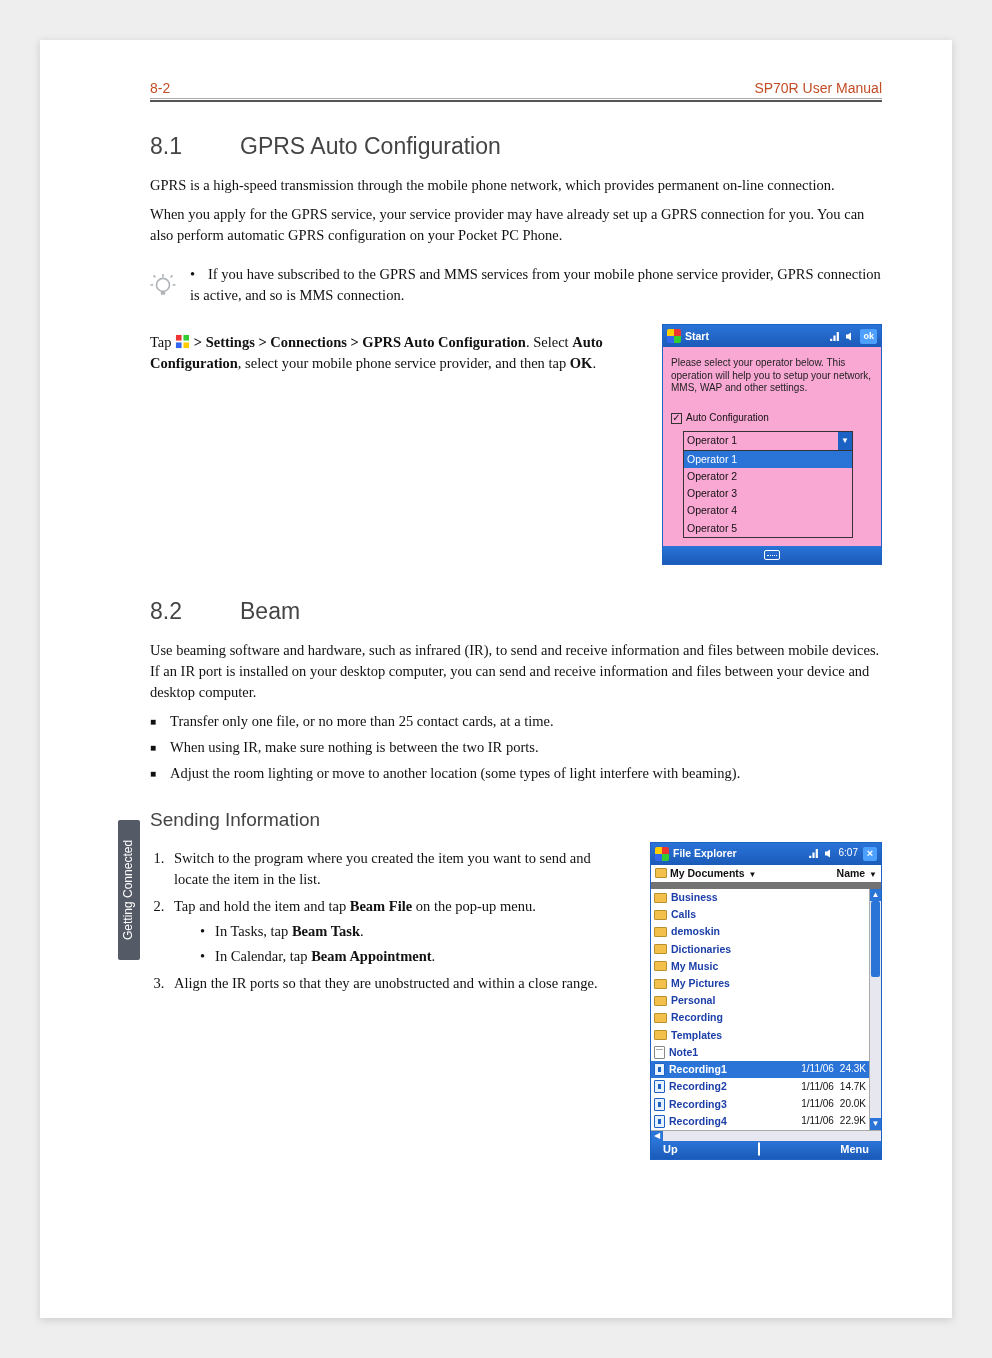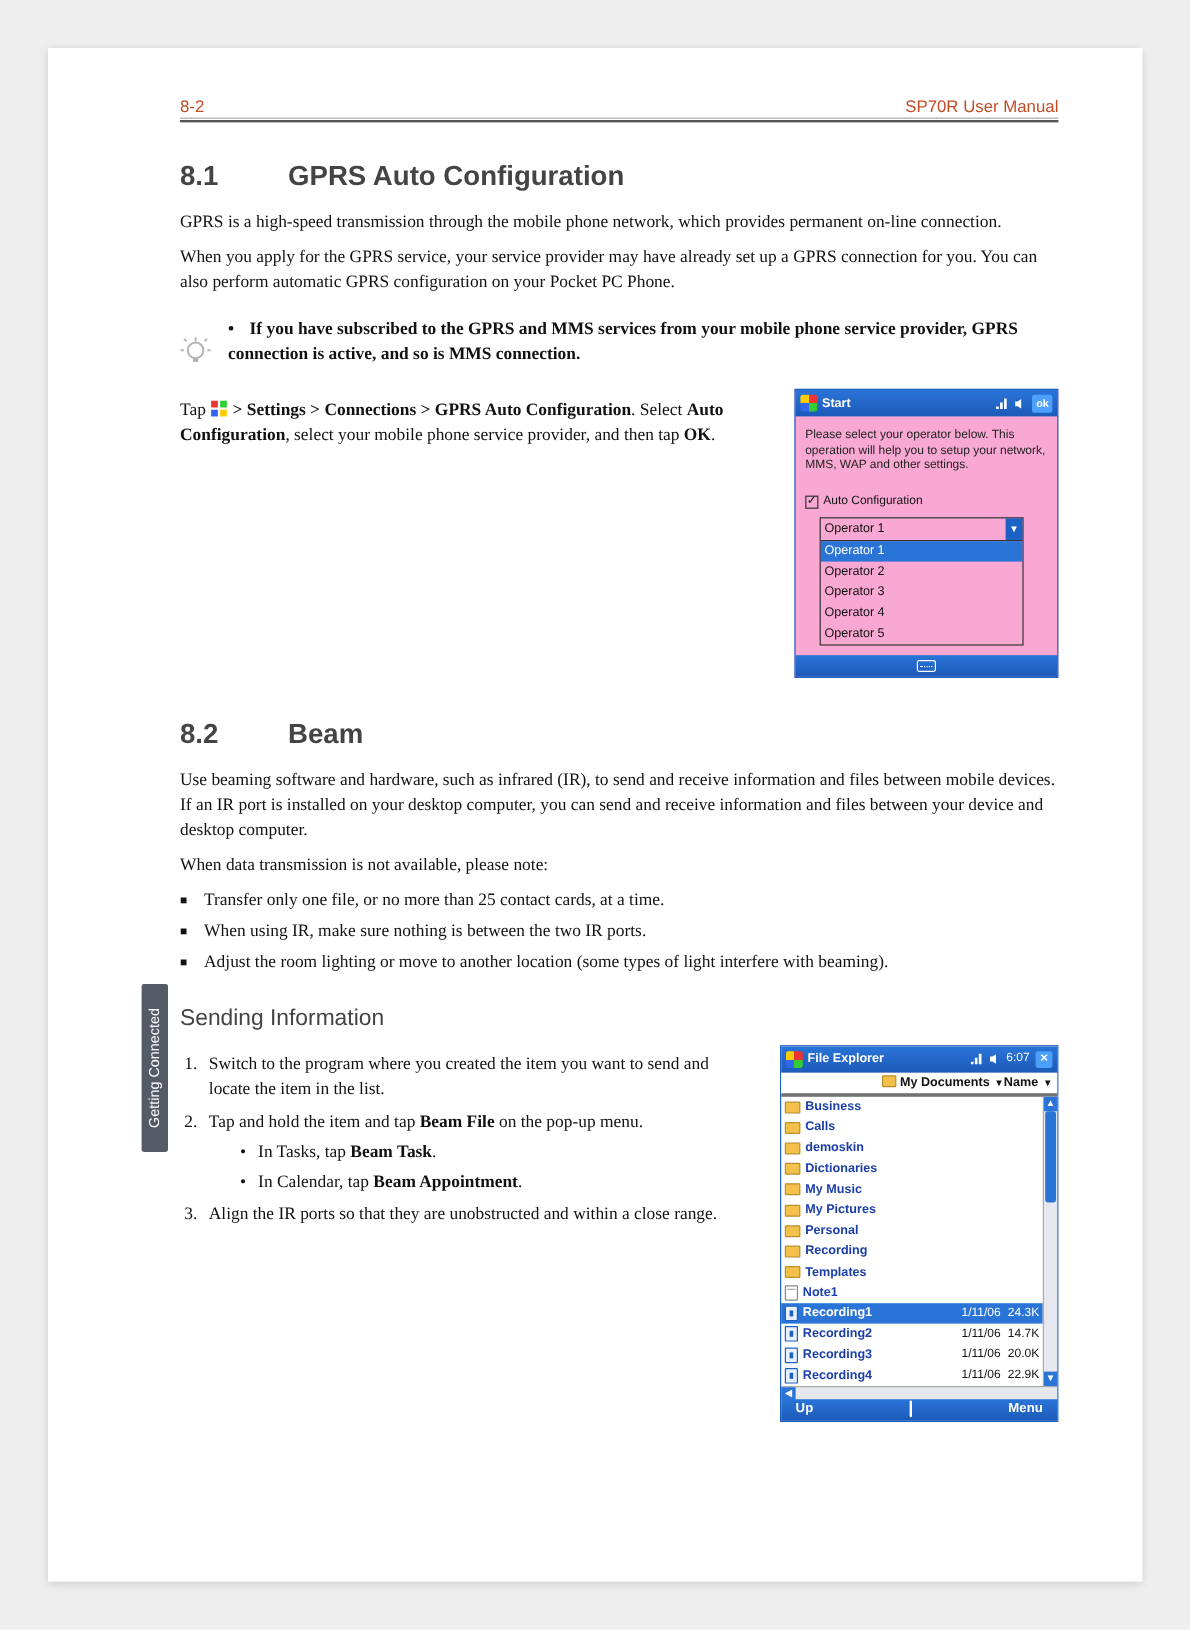--- a/index.html
+++ b/index.html
@@ -37,40 +37,39 @@
   }
   .rule-under {
     position: absolute;
     left: 110px;
     right: 70px;
     top: 58px;
     border-top: 1px solid #aaa;
   }
   h2.section {
     font-family: Arial, Helvetica, sans-serif;
-    font-weight: 700;
+    font-weight: 400;
     font-size: 23px;
     color: #444;
     margin: 30px 0 12px 0;
   }
   h2.section .num { display: inline-block; width: 90px; }
   h3.subsection {
     font-family: Arial, Helvetica, sans-serif;
     font-weight: 400;
     font-size: 19px;
     color: #444;
     margin: 22px 0 8px 0;
   }
   p { margin: 8px 0; }
   .tip-row {
     display: flex;
-    align-items: flex-end;
+    align-items: center;
     gap: 14px;
     margin: 18px 0;
-    font-weight: bold;
   }
   .lightbulb { width: 26px; height: 26px; flex-shrink: 0; margin-top: 2px; }
   .bullet-dot { display:inline-block; width:18px; }
   .two-col {
     display: flex;
     gap: 24px;
     align-items: flex-start;
   }
   .two-col .txt { flex: 1; }
   .bold { font-weight: bold; }
@@ -155,22 +154,22 @@
     border: 1px solid #1b62c4;
     font-family: Tahoma, Arial, sans-serif;
     font-size: 10.5px;
     background: #fff;
     flex-shrink: 0;
   }
   .shot2 .titlebar .tlabel { font-weight: bold; }
   .shot2 .time { font-size:10px; }
   .shot2 .xbtn { width:14px; height:14px; background:#4ea0ff; color:#fff; display:flex; align-items:center; justify-content:center; border-radius:2px; font-weight:bold; font-size:11px; }
   .breadcrumb {
-    display:flex; justify-content:flex-end; align-items:center;
-    background:#fff; border-bottom:3px solid #737373; padding:1px 4px; font-weight:bold; color:#111;
+    display:flex; justify-content:space-between; align-items:center;
+    background:#fff; border-bottom:7px solid #737373; padding:1px 4px; font-weight:bold; color:#111;
   }
   .breadcrumb .fold-ico { width:12px; height:10px; background:#f3c14b; border:1px solid #b8902c; border-radius:1px; margin-right:3px; display:inline-block; vertical-align:-1px;}
   .breadcrumb .caret { font-size:8px; margin-left:1px; }
   .fe-body { display:flex; }
   .fe-list { flex: 1; }
   .fe-row { display:flex; align-items:center; gap:4px; padding:1px 3px; color:#1b3ea8; font-weight:bold; }
   .fe-row.plain { color:#1b3ea8; }
   .folder-ico { width:13px; height:10px; background:#f3c14b; border:1px solid #b8902c; border-radius:1px; flex-shrink:0; }
   .note-ico { width:11px; height:13px; background:#fff; border:1px solid #888; border-radius:1px; flex-shrink:0; position:relative; }
   .note-ico::before { content:""; position:absolute; left:1px; right:1px; top:2px; border-top:1px solid #aaa; }
@@ -290,21 +289,20 @@
       <div class="bottombar">
         <span class="kbd-icon"></span>
       </div>
     </div>
   </div>
 
   <h2 class="section">
     <span class="num">8.2</span><span>Beam</span>
   </h2>
   <p>Use beaming software and hardware, such as infrared (IR), to send and receive information and files between mobile devices. If an IR port is installed on your desktop computer, you can send and receive information and files between your device and desktop computer.</p>
-  <p>When data transmission is not available, please note:</p>
 
   <ul class="squares">
     <li>Transfer only one file, or no more than 25 contact cards, at a time.</li>
     <li>When using IR, make sure nothing is between the two IR ports.</li>
     <li>Adjust the room lighting or move to another location (some types of light interfere with beaming).</li>
   </ul>
 
   <h3 class="subsection">Sending Information</h3>
 
   <div class="two-col">

